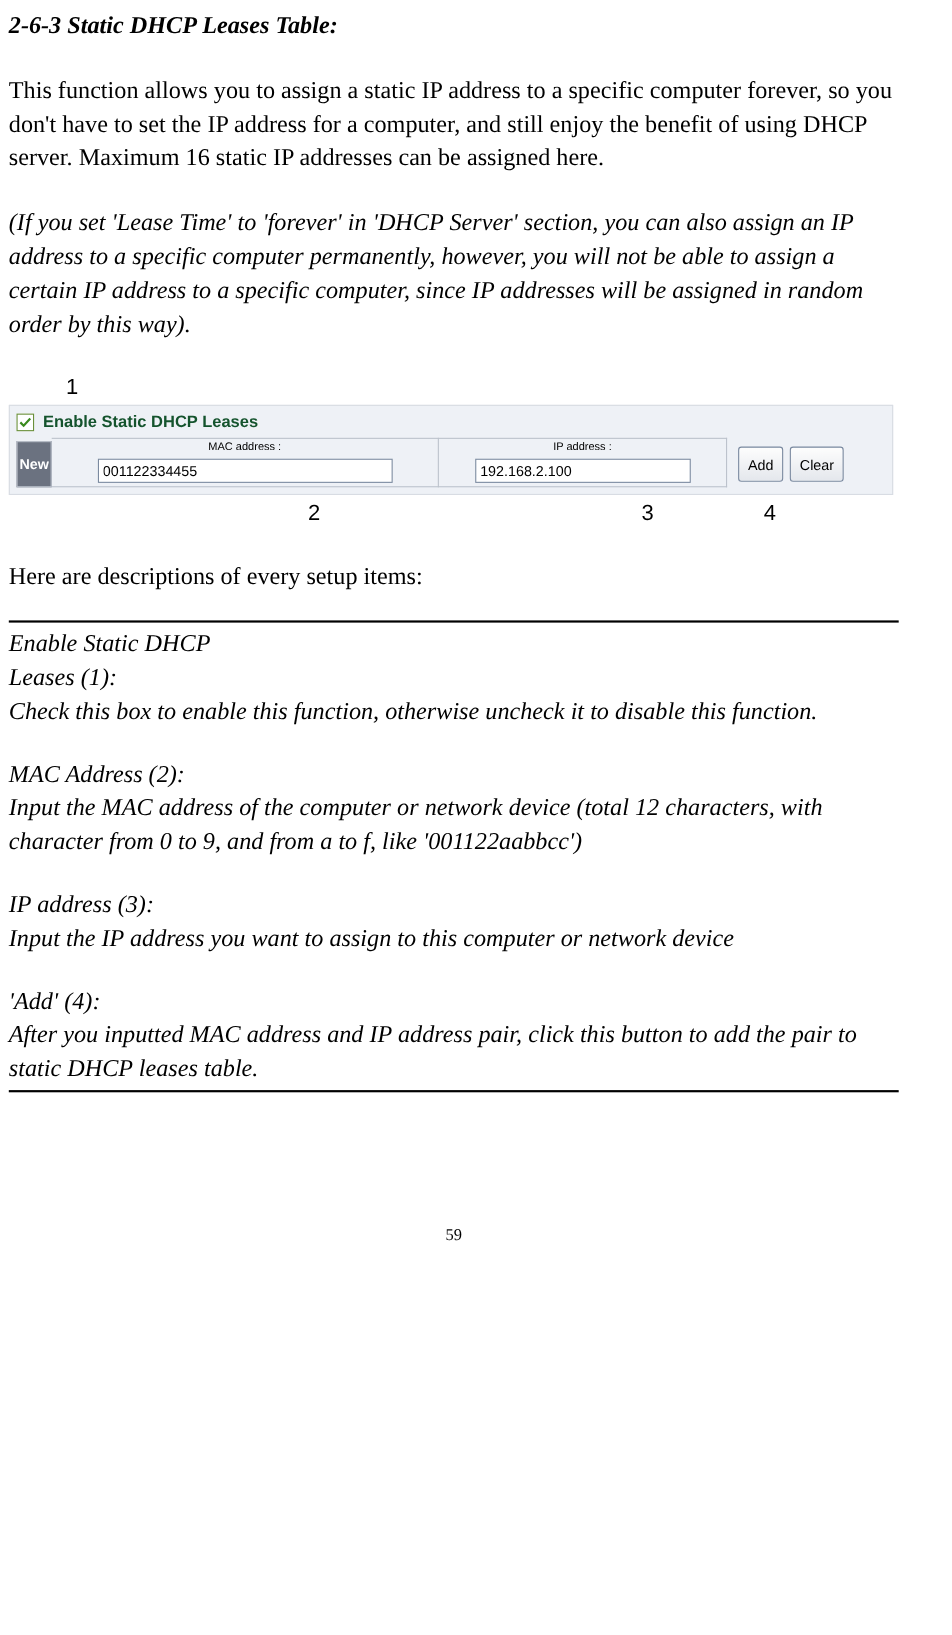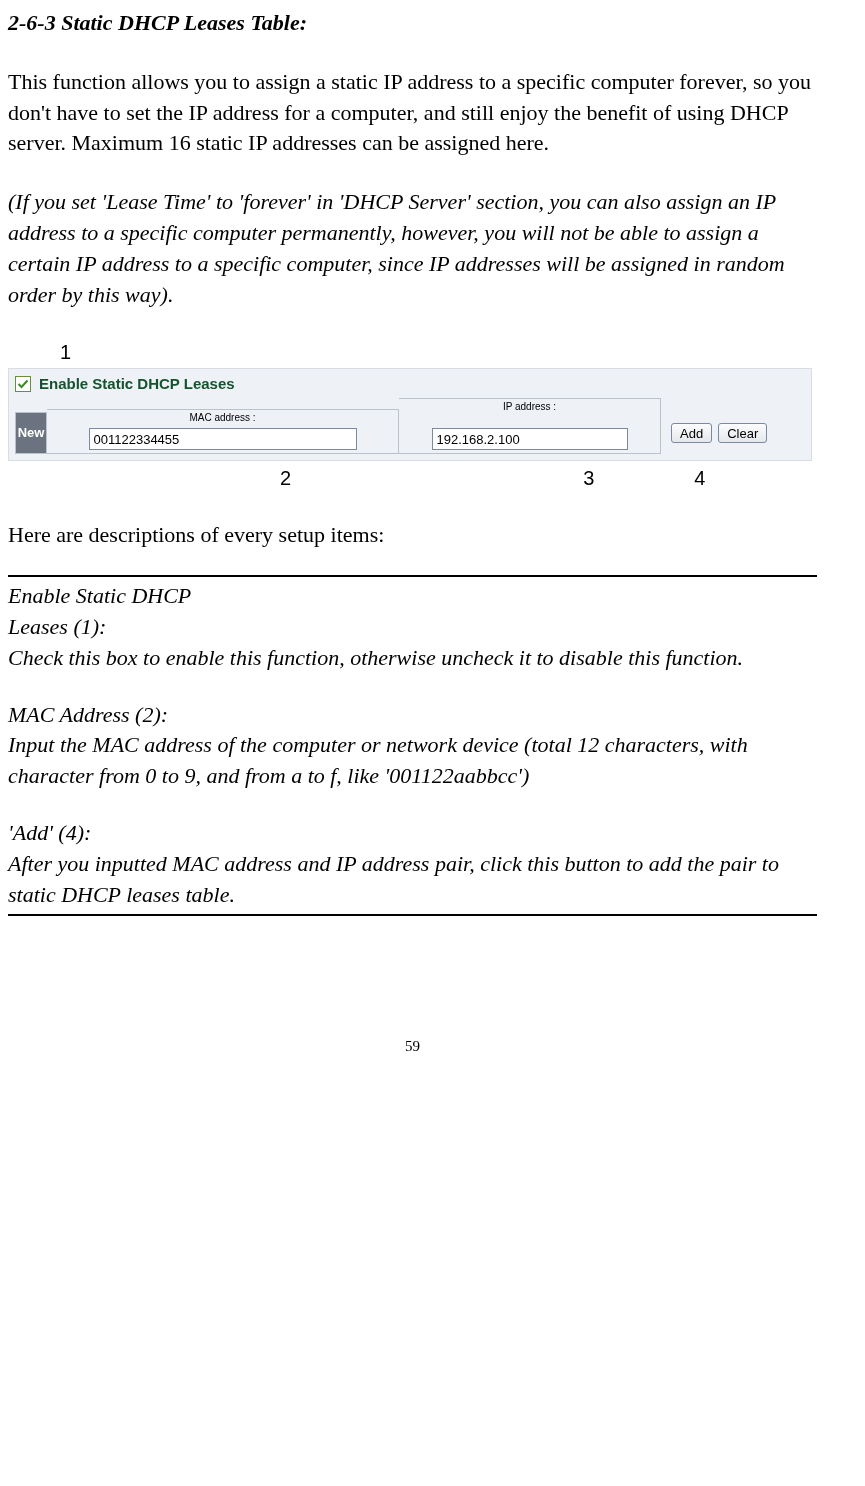--- a/index.html
+++ b/index.html
@@ -85,21 +85,21 @@
     border: 1px solid #bcc2cc;
   }
   .cell-col {
     display: flex;
     flex-direction: column;
     border: 1px solid #bcc2cc;
     border-left: none;
     box-sizing: border-box;
   }
   .cell-mac { width: 352px; }
-  .cell-ip  { width: 262px; gap: 11px; }
+  .cell-ip  { width: 262px; }
   .cell-col-header {
     text-align: center;
     font-size: 10px;
     color: #000;
     padding: 0 0 2px 0;
     line-height: 16px;
   }
   .cell-col-input {
     display: flex;
     justify-content: center;
@@ -124,21 +124,21 @@
     height: 42px;
   }
   .ui-button {
     font-family: Arial, Helvetica, sans-serif;
     font-size: 13px;
     padding: 1px 8px;
     border: 1px solid #7b8aa0;
     border-radius: 3px;
     background: linear-gradient(#fdfdfd,#e4e7ec);
     cursor: pointer;
-    height: 20px;
+    height: 32px;
   }
   .callout-bottom {
     font-family: Arial, Helvetica, sans-serif;
     font-size: 20px;
     display: flex;
     margin-top: 3px;
   }
   .cb-spacer-a { width: 272px; }
   .cb-spacer-b { width: 292px; }
   .cb-spacer-c { width: 100px; }
@@ -228,18 +228,22 @@
 <div class="items-table">
   <div class="item-row">
     <div class="item-label">Enable Static DHCP Leases (1):</div>
     <div class="item-desc">Check this box to enable this function, otherwise uncheck it to disable this function.</div>
   </div>
   <div class="item-row">
     <div class="item-label">MAC Address (2):</div>
     <div class="item-desc">Input the MAC address of the computer or network device (total 12 characters, with character from 0 to 9, and from a to f, like '001122aabbcc')</div>
   </div>
   <div class="item-row">
+    <div class="item-label">IP address (3):</div>
+    <div class="item-desc">Input the IP address you want to assign to this computer or network device</div>
+  </div>
+  <div class="item-row">
     <div class="item-label">'Add' (4):</div>
     <div class="item-desc">After you inputted MAC address and IP address pair, click this button to add the pair to static DHCP leases table.</div>
   </div>
 </div>
 
 <div class="page-number">59</div>
 
 </body></html>

